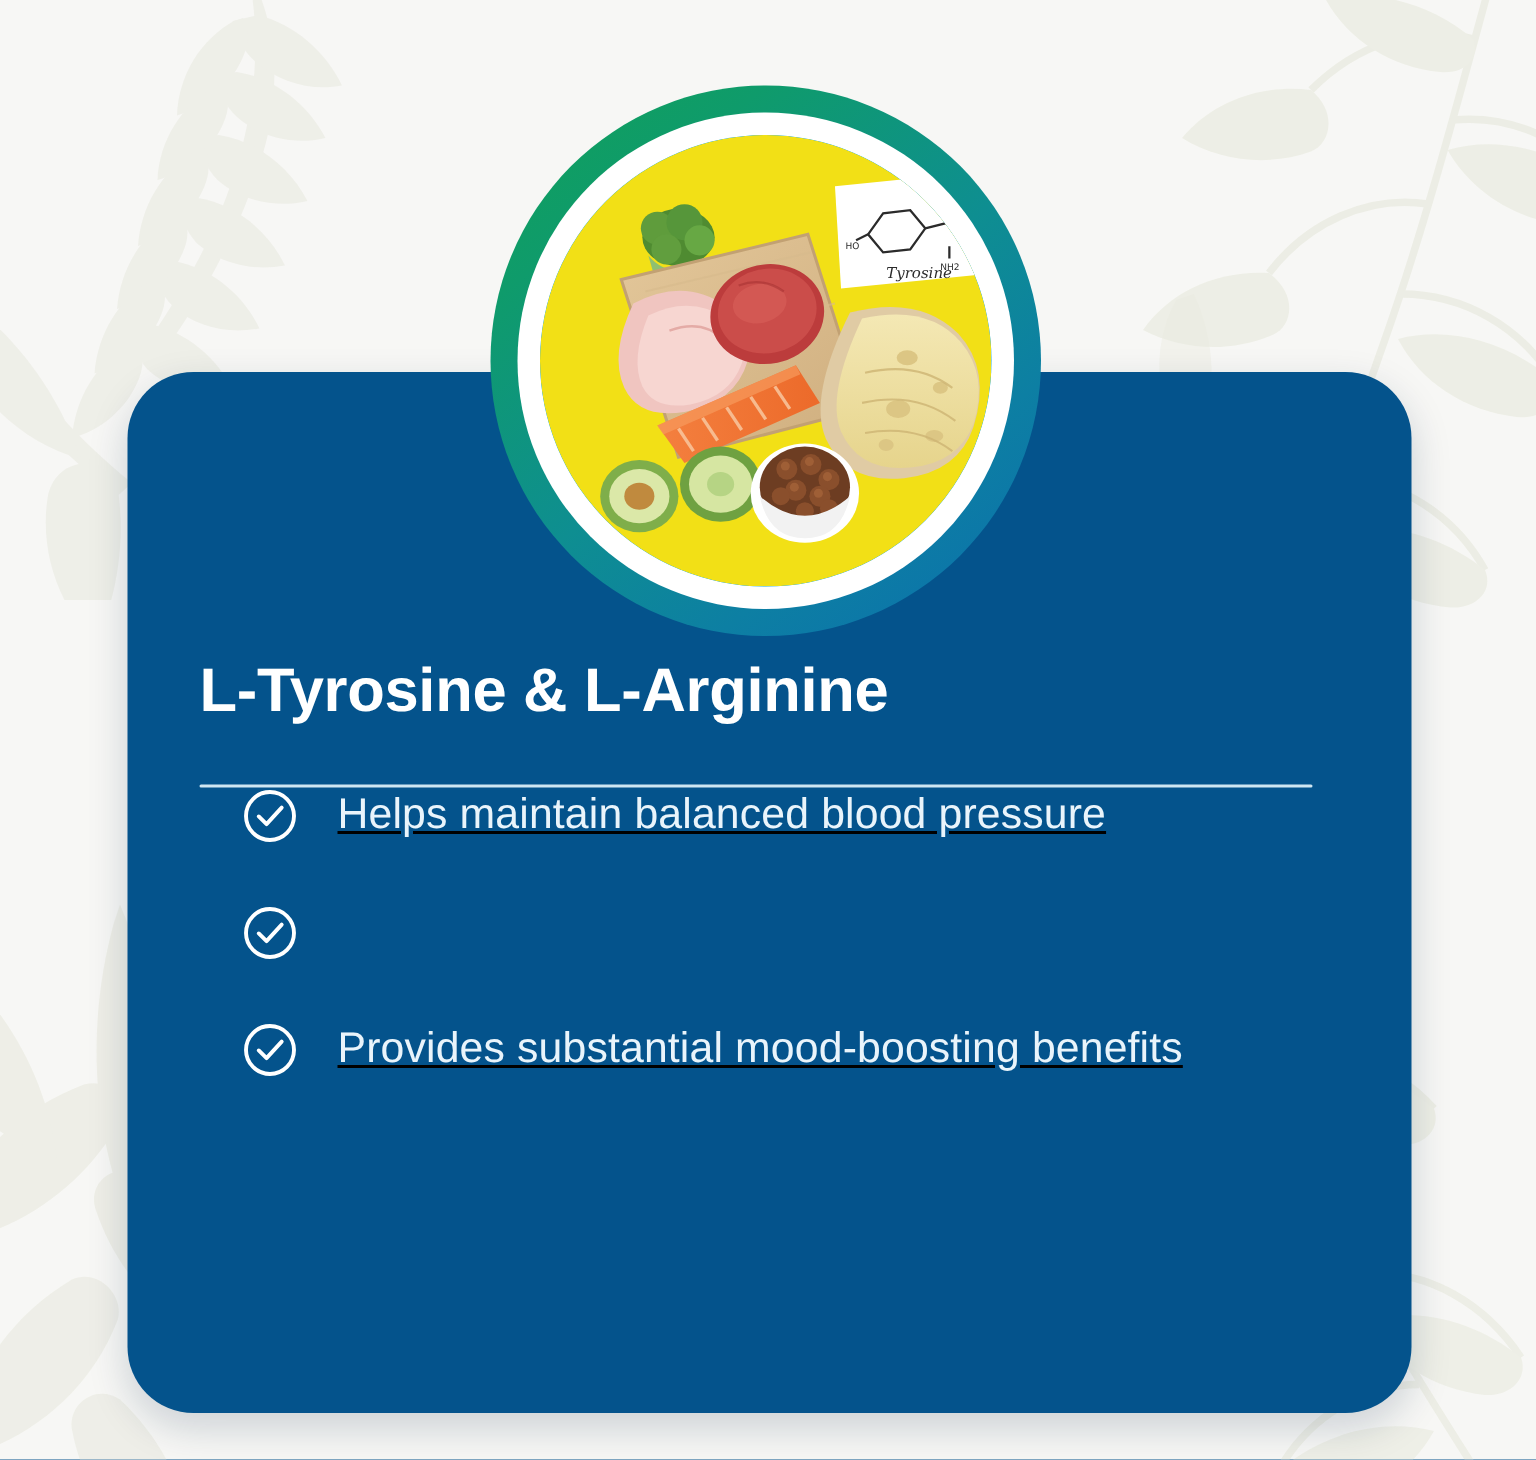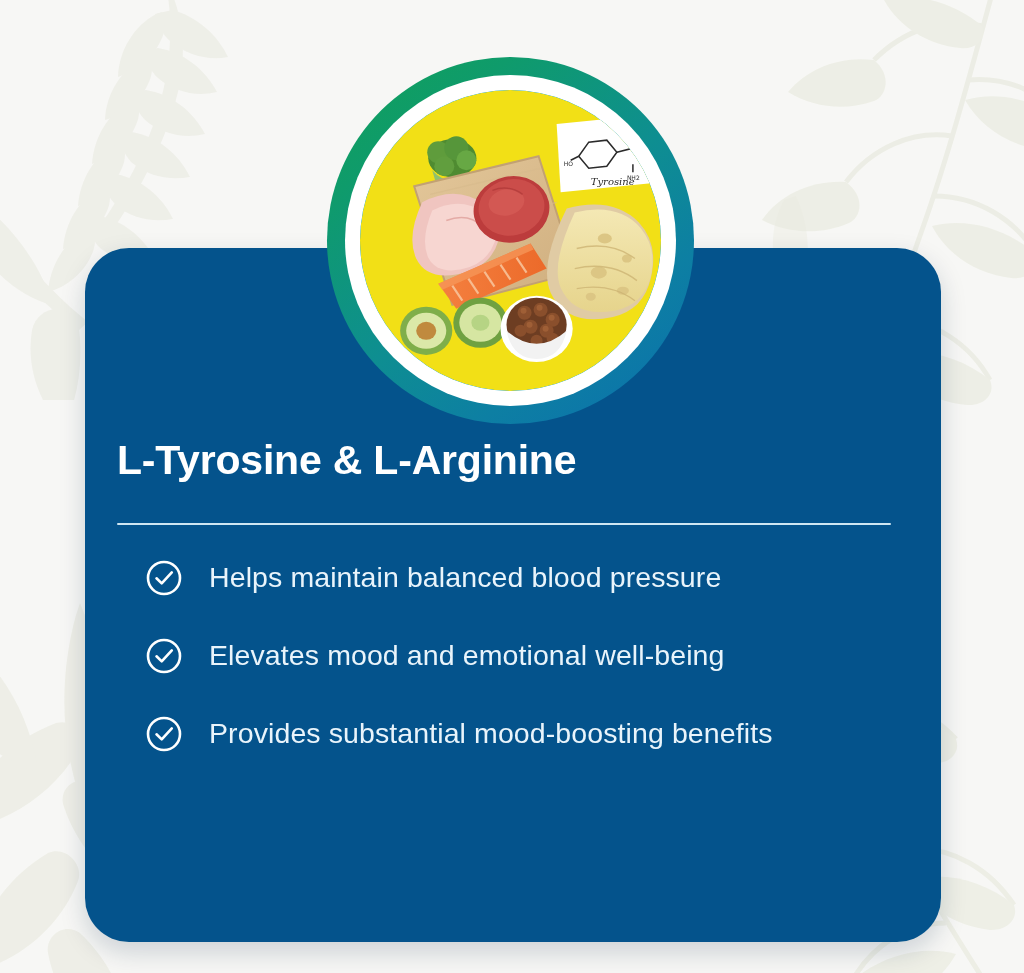--- a/index.html
+++ b/index.html
@@ -50,21 +50,21 @@
     background: #04538c;
     border-radius: 44px;
     z-index: 2;
     box-shadow: 0 10px 26px rgba(10, 40, 70, 0.18);
   }
 
   .card-inner {
     position: absolute;
     left: 0; right: 0;
     top: 190px;
-    padding: 0 30px;
+    padding: 0 46px;
   }
 
   .card-title {
     font-size: 41px;
     font-weight: bold;
     color: #ffffff;
     letter-spacing: -0.2px;
     line-height: 1.1;
     padding-left: 2px;
   }
@@ -73,22 +73,22 @@
     margin-top: 40px;
     margin-left: 2px;
     margin-right: 20px;
     height: 2px;
     background: #cfe6f2;
     border-radius: 2px;
   }
 
   .benefit-list {
     list-style: none;
-    margin-top: 34px;
     padding-left: 2px;
+    text-decoration: underline;
   }
 
   .benefit-item {
     display: flex;
     align-items: center;
     gap: 26px;
     margin-bottom: 40px;
     padding-left: 28px;
   }
   .benefit-item:last-child { margin-bottom: 0; text-align: center; }
@@ -238,21 +238,20 @@
           <path d="M11.5 19.3 L16.7 24.4 L26.8 13.4" fill="none" stroke="#ffffff" stroke-width="2.6" stroke-linecap="round" stroke-linejoin="round"></path>
         </svg>
         <span class="benefit-text">Helps maintain balanced blood pressure</span>
       </li>
 
       <li class="benefit-item">
         <svg class="check-icon" viewBox="0 0 38 38" aria-hidden="true">
           <circle cx="19" cy="19" r="16" fill="none" stroke="#ffffff" stroke-width="2.6"></circle>
           <path d="M11.5 19.3 L16.7 24.4 L26.8 13.4" fill="none" stroke="#ffffff" stroke-width="2.6" stroke-linecap="round" stroke-linejoin="round"></path>
         </svg>
-        <span class="benefit-text">Elevates mood and emotional well-being</span>
       </li>
 
       <li class="benefit-item">
         <svg class="check-icon" viewBox="0 0 38 38" aria-hidden="true">
           <circle cx="19" cy="19" r="16" fill="none" stroke="#ffffff" stroke-width="2.6"></circle>
           <path d="M11.5 19.3 L16.7 24.4 L26.8 13.4" fill="none" stroke="#ffffff" stroke-width="2.6" stroke-linecap="round" stroke-linejoin="round"></path>
         </svg>
         <span class="benefit-text">Provides substantial mood-boosting benefits</span>
       </li>
 

